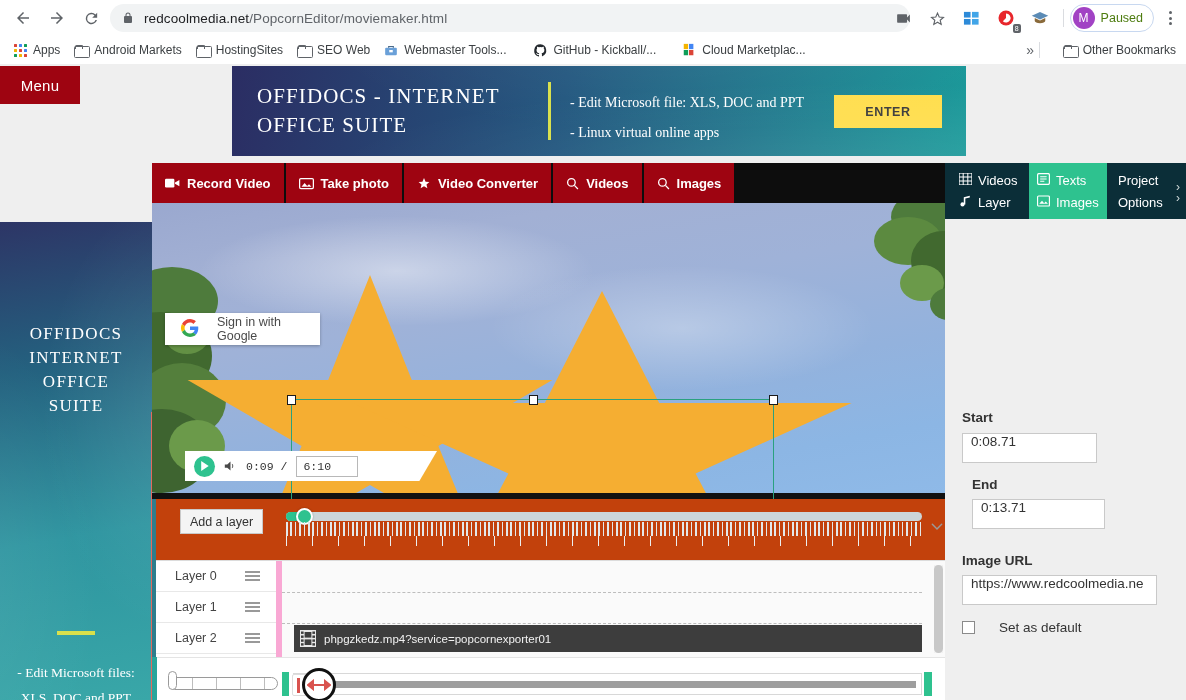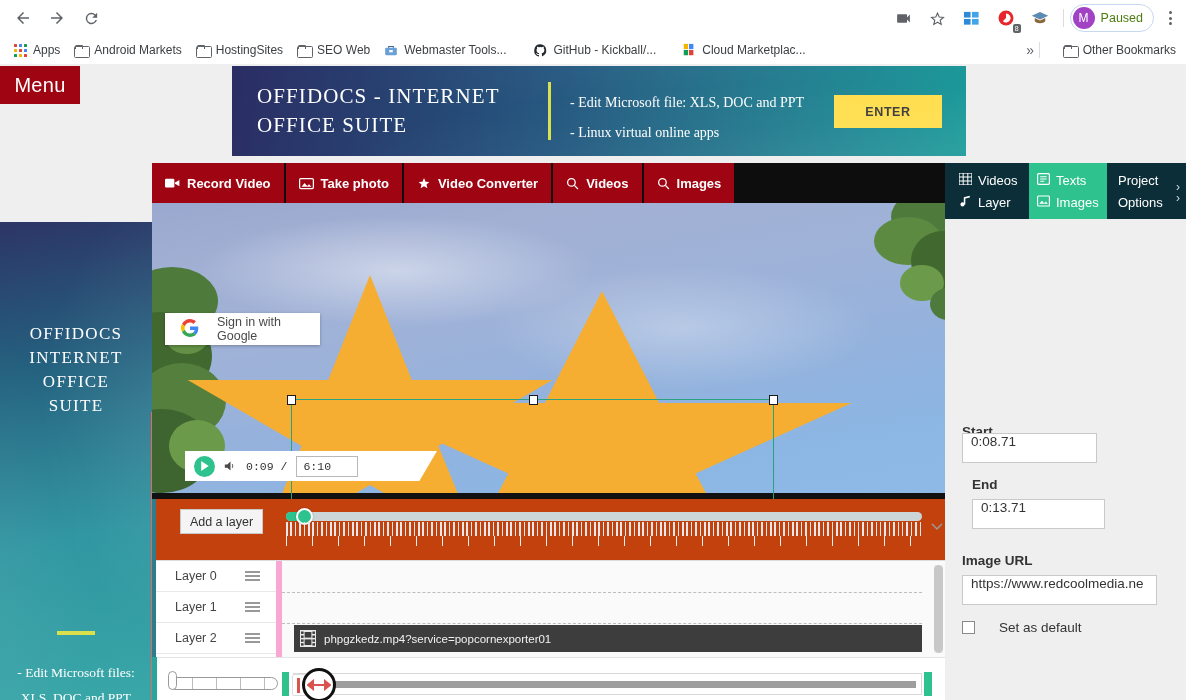--- a/index.html
+++ b/index.html
@@ -51,21 +51,21 @@
   #bm-overflow { position:absolute; right:152px; top:36px; height:28px; display:flex; align-items:center; font-size:14px; color:#5f6368; }
   #bm-divider { position:absolute; right:146px; top:42px; width:1px; height:16px; background:#dadce0; }
   #bm-other { position:absolute; right:4px; top:38px; height:24px; display:flex; align-items:center; padding:0 6px; }
 
   
   #page { position:absolute; left:0; top:64px; width:1186px; height:636px; background:#efefef; overflow:hidden; }
 
   #menu-tab {
     position:absolute; left:0; top:2px; width:80px; height:38px; background:#9e0411;
     color:#fff; display:flex; align-items:center; justify-content:center;
-    font-size:20px; letter-spacing:0.3px;
+    font-size:15px; letter-spacing:0.3px;
   }
 
   
   #ad-banner {
     position:absolute; left:232px; top:2px; width:734px; height:90px;
     background:linear-gradient(100deg,#2b2d63 0%,#23577f 45%,#1b9a9a 100%);
     overflow:hidden;
   }
   #ad-banner:after{
     content:""; position:absolute; inset:0;
@@ -125,21 +125,21 @@
   .rp-tab { display:flex; align-items:center; gap:6px; color:#fff; font-size:13px; height:22px; padding-left:8px; }
   .rp-tab.plain { padding-left:8px; }
   #tab-col-3 .rp-tab { font-size:13px; }
   #rp-edge { position:absolute; right:0; top:0; width:10px; height:56px; color:#cfd8d8; font-size:12px; display:flex; flex-direction:column; justify-content:center; align-items:flex-start; }
 
   .rp-field-label { position:absolute; font-size:13.5px; font-weight:bold; color:#333; }
   .rp-input {
     position:absolute; background:#fff; border:1px solid #c9c9c9; font-size:13.5px;
     color:#333; padding:0 8px; height:30px; font-family:"Liberation Sans", sans-serif;
   }
-  #lbl-start { left:17px; top:261px; }
+  #lbl-start { left:17px; top:247px; }
   #in-start  { left:17px; top:270px; width:135px; }
   #lbl-end   { left:27px; top:314px; }
   #in-end    { left:27px; top:336px; width:133px; }
   #lbl-url   { left:17px; top:390px; }
   #in-url    { left:17px; top:412px; width:195px; }
   #chk-row   { position:absolute; left:17px; top:457px; display:flex; align-items:center; gap:24px; }
   #chk-box   { width:13px; height:13px; border:1px solid #8a8a8a; background:#fff; }
   #chk-label { font-size:13.5px; color:#333; }
 
   
@@ -260,20 +260,28 @@
       <svg width="18" height="18" viewBox="0 0 24 24">
           <path d="M4 13h12.2l-5.6 5.6L12 20l8-8-8-8-1.4 1.4L16.2 11H4z" fill="#5f6368"></path>
         </svg>
     </div>
     <div class="nav-btn">
       <svg width="17" height="17" viewBox="0 0 24 24">
           <path d="M17.65 6.35A8 8 0 1 0 19.73 14h-2.08A6 6 0 1 1 12 6c1.66 0 3.14.69 4.22 1.78L13 11h7V4z" fill="#5f6368"></path>
         </svg>
     </div>
 
+    <div id="omnibox">
+      <span id="lock-icon">
+        <svg width="12" height="14" viewBox="0 0 24 24">
+            <path d="M18 8h-1V6a5 5 0 0 0-10 0v2H6a2 2 0 0 0-2 2v10a2 2 0 0 0 2 2h12a2 2 0 0 0 2-2V10a2 2 0 0 0-2-2zm-9-2a3 3 0 0 1 6 0v2H9V6z" fill="#5f6368"></path>
+          </svg>
+      </span>
+      <span id="url-text"><span>redcoolmedia.net</span><span class="dim">/PopcornEditor/moviemaker.html</span></span>
+    </div>
 
     <div class="chrome-right" style="right:4px;">
       <div class="cr-icon">
         <svg width="17" height="17" viewBox="0 0 24 24">
             <path d="M17 10.5V7a1 1 0 0 0-1-1H4a1 1 0 0 0-1 1v10a1 1 0 0 0 1 1h12a1 1 0 0 0 1-1v-3.5l4 4v-11l-4 4z" fill="#5f6368"></path>
           </svg>
       </div>
       <div class="cr-icon">
         <svg width="17" height="17" viewBox="0 0 24 24">
             <path d="M12 17.3l-5.2 3 1.4-5.9-4.6-4 6-.5L12 4.4l2.4 5.5 6 .5-4.6 4 1.4 5.9z" fill="none" stroke="#5f6368" stroke-width="1.6"></path>

